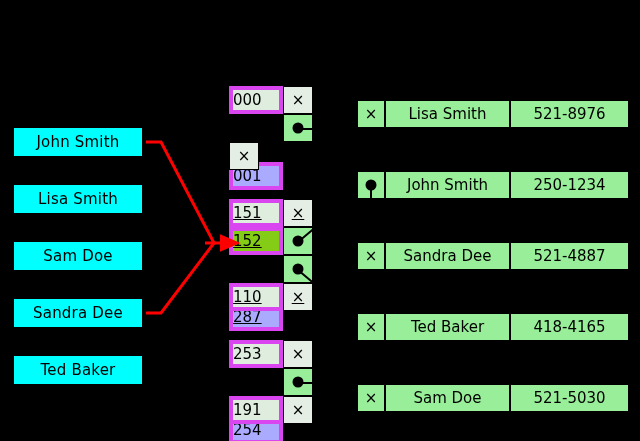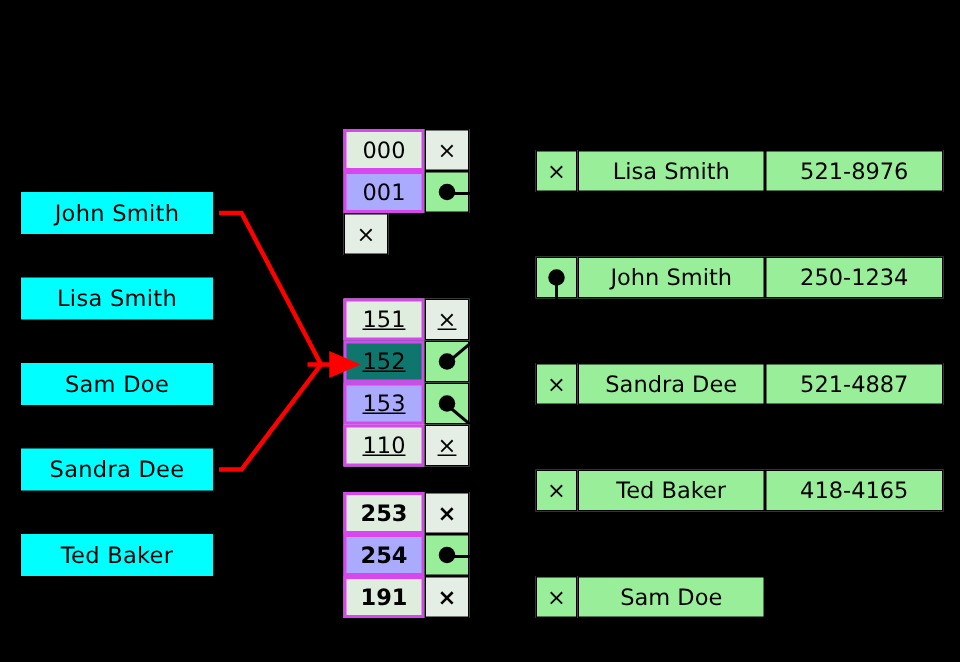--- a/index.html
+++ b/index.html
@@ -43,30 +43,29 @@
     position: relative;
     height: 28px;
     display: flex;
     box-sizing: border-box;
   }
   .idx-cell {
     position: relative;
     width: 54px;
     height: 28px;
     box-sizing: border-box;
-    border: 2px solid #d946ef;
+    border: 4px solid #d946ef;
     background: #dfeddf;
     color: #000000;
     display: flex;
     align-items: center;
-    justify-content: center;
-    font-size: 15px;
-  }
-  .idx-cell.hl-blue  { background: #aaaaff; }
-  .idx-cell.hl-red   { background: #0f766e; }
+    font-size: 15px;
+  }
+  .idx-cell.hl-blue  { background: #aaaaff; margin-top: 48px; }
+  .idx-cell.hl-red   { background: #84cc16; }
 
   .ptr-cell {
     position: relative;
     width: 30px;
     height: 28px;
     box-sizing: border-box;
     border: 1px solid #000000;
     background: #e4eee4;
     color: #000000;
     display: flex;
@@ -229,37 +228,37 @@
           <div class="idx-cell hl-red">
             <span>152</span>
           </div>
           <div class="ptr-cell filled">
             <span class="dot"></span>
             <span class="link" style="width: 26px; transform: rotate(-40deg);"></span>
           </div>
         </div>
         <div class="bucket-row">
           <div class="idx-cell hl-blue">
-            <span>153</span>
+            <span>287</span>
           </div>
           <div class="ptr-cell filled">
             <span class="dot"></span>
             <span class="link" style="width: 26px; transform: rotate(40deg);"></span>
           </div>
         </div>
         <div class="bucket-row">
           <div class="idx-cell">
             <span>110</span>
           </div>
           <div class="ptr-cell">
             <span class="nil-mark">×</span>
           </div>
         </div>
       </div>
-      <div class="bucket-group" style="top: 328px; font-weight: bold;">
+      <div class="bucket-group" style="top: 340px;">
         <div class="bucket-row">
           <div class="idx-cell">
             <span>253</span>
           </div>
           <div class="ptr-cell">
             <span class="nil-mark">×</span>
           </div>
         </div>
         <div class="bucket-row">
           <div class="idx-cell hl-blue">
@@ -326,20 +325,23 @@
         <div class="rec-phone">
           <span>418-4165</span>
         </div>
       </div>
       <div class="record" style="left: 357px; top: 384px;">
         <div class="rec-ptr">
           <span class="nil-mark">×</span>
         </div>
         <div class="rec-name">
           <span>Sam Doe</span>
+        </div>
+        <div class="rec-phone">
+          <span>521-5030</span>
         </div>
       </div>
     </div>
 
   <svg id="arrow-layer" viewBox="0 0 640 441" width="640" height="441">
     <defs>
       <marker id="redhead" markerWidth="7" markerHeight="7" refX="1.5" refY="3" orient="auto" markerUnits="strokeWidth">
         <path d="M0,0 L7,3 L0,6 z" fill="#ff0000"></path>
       </marker>
     </defs>

